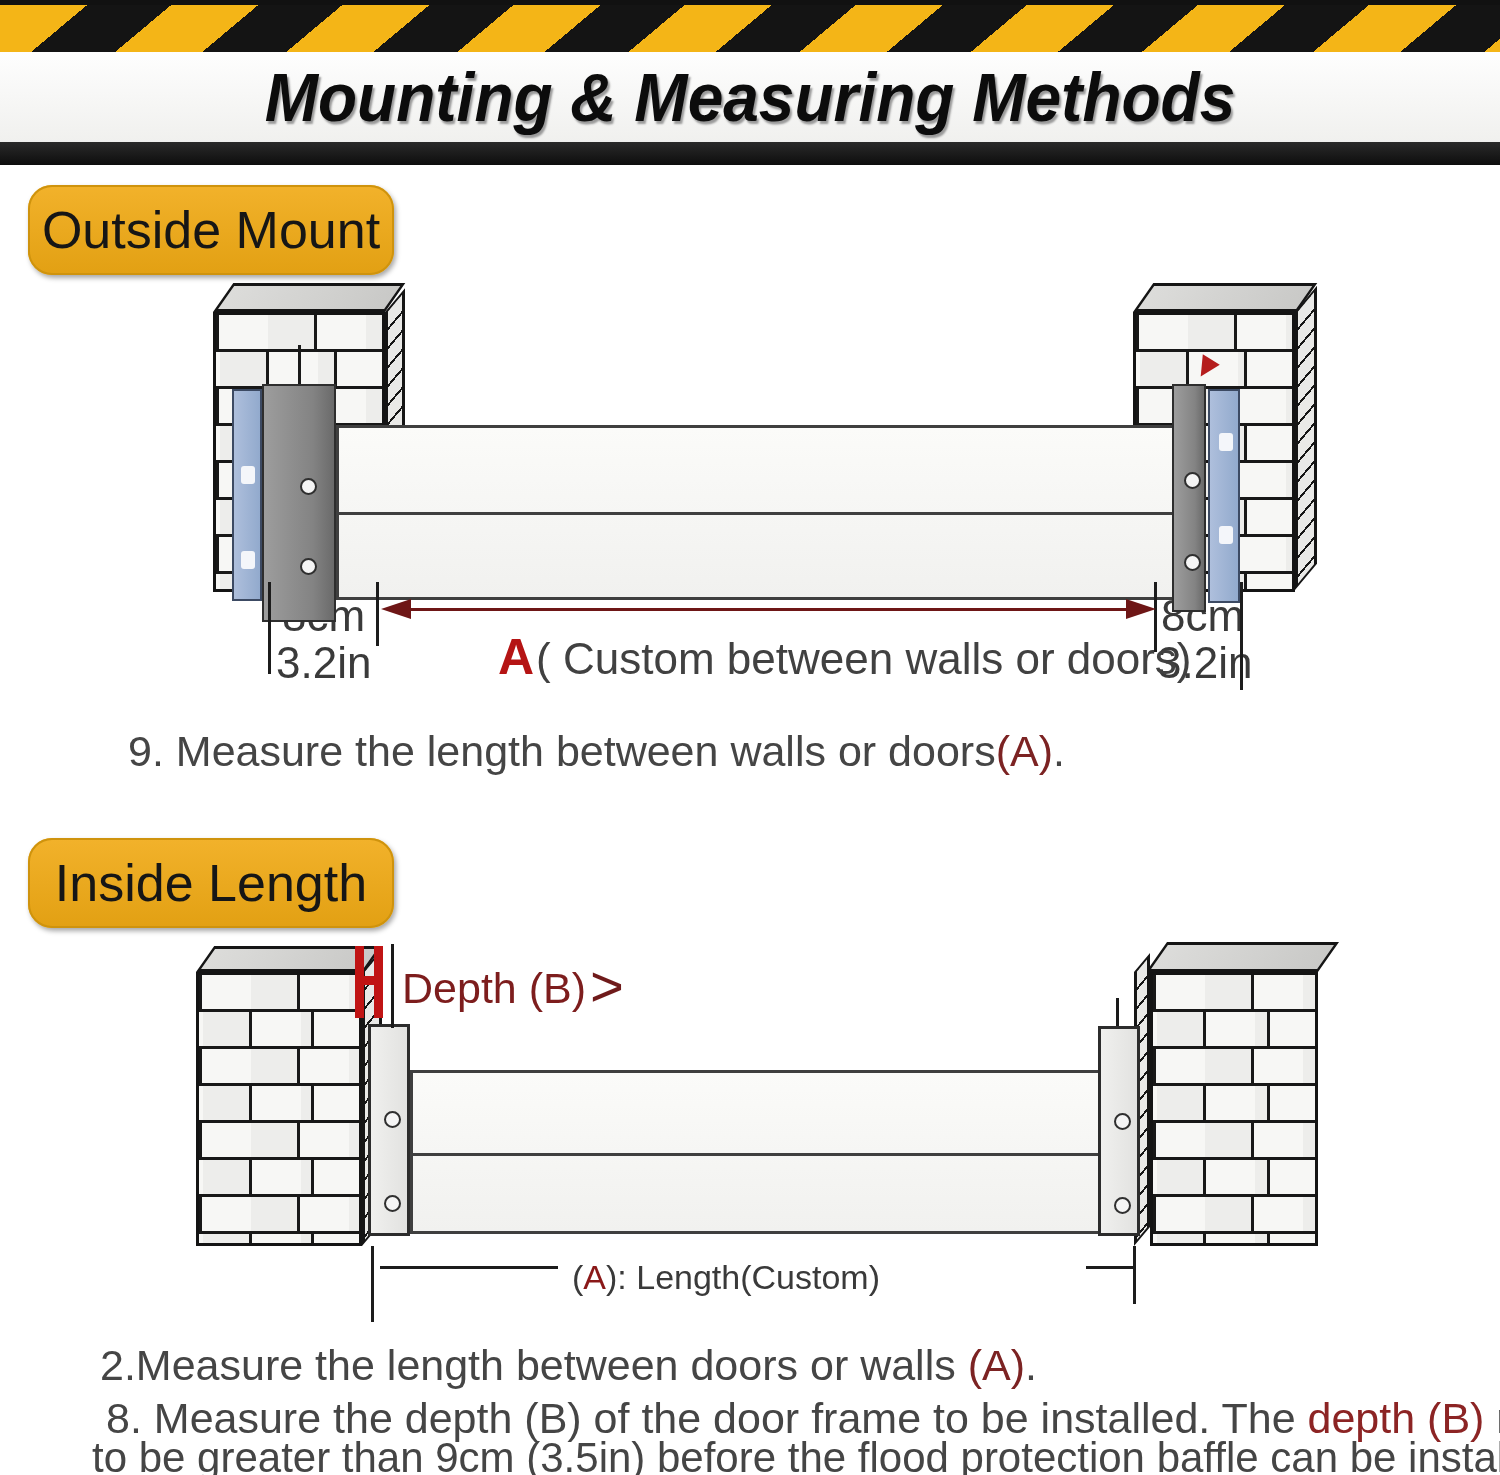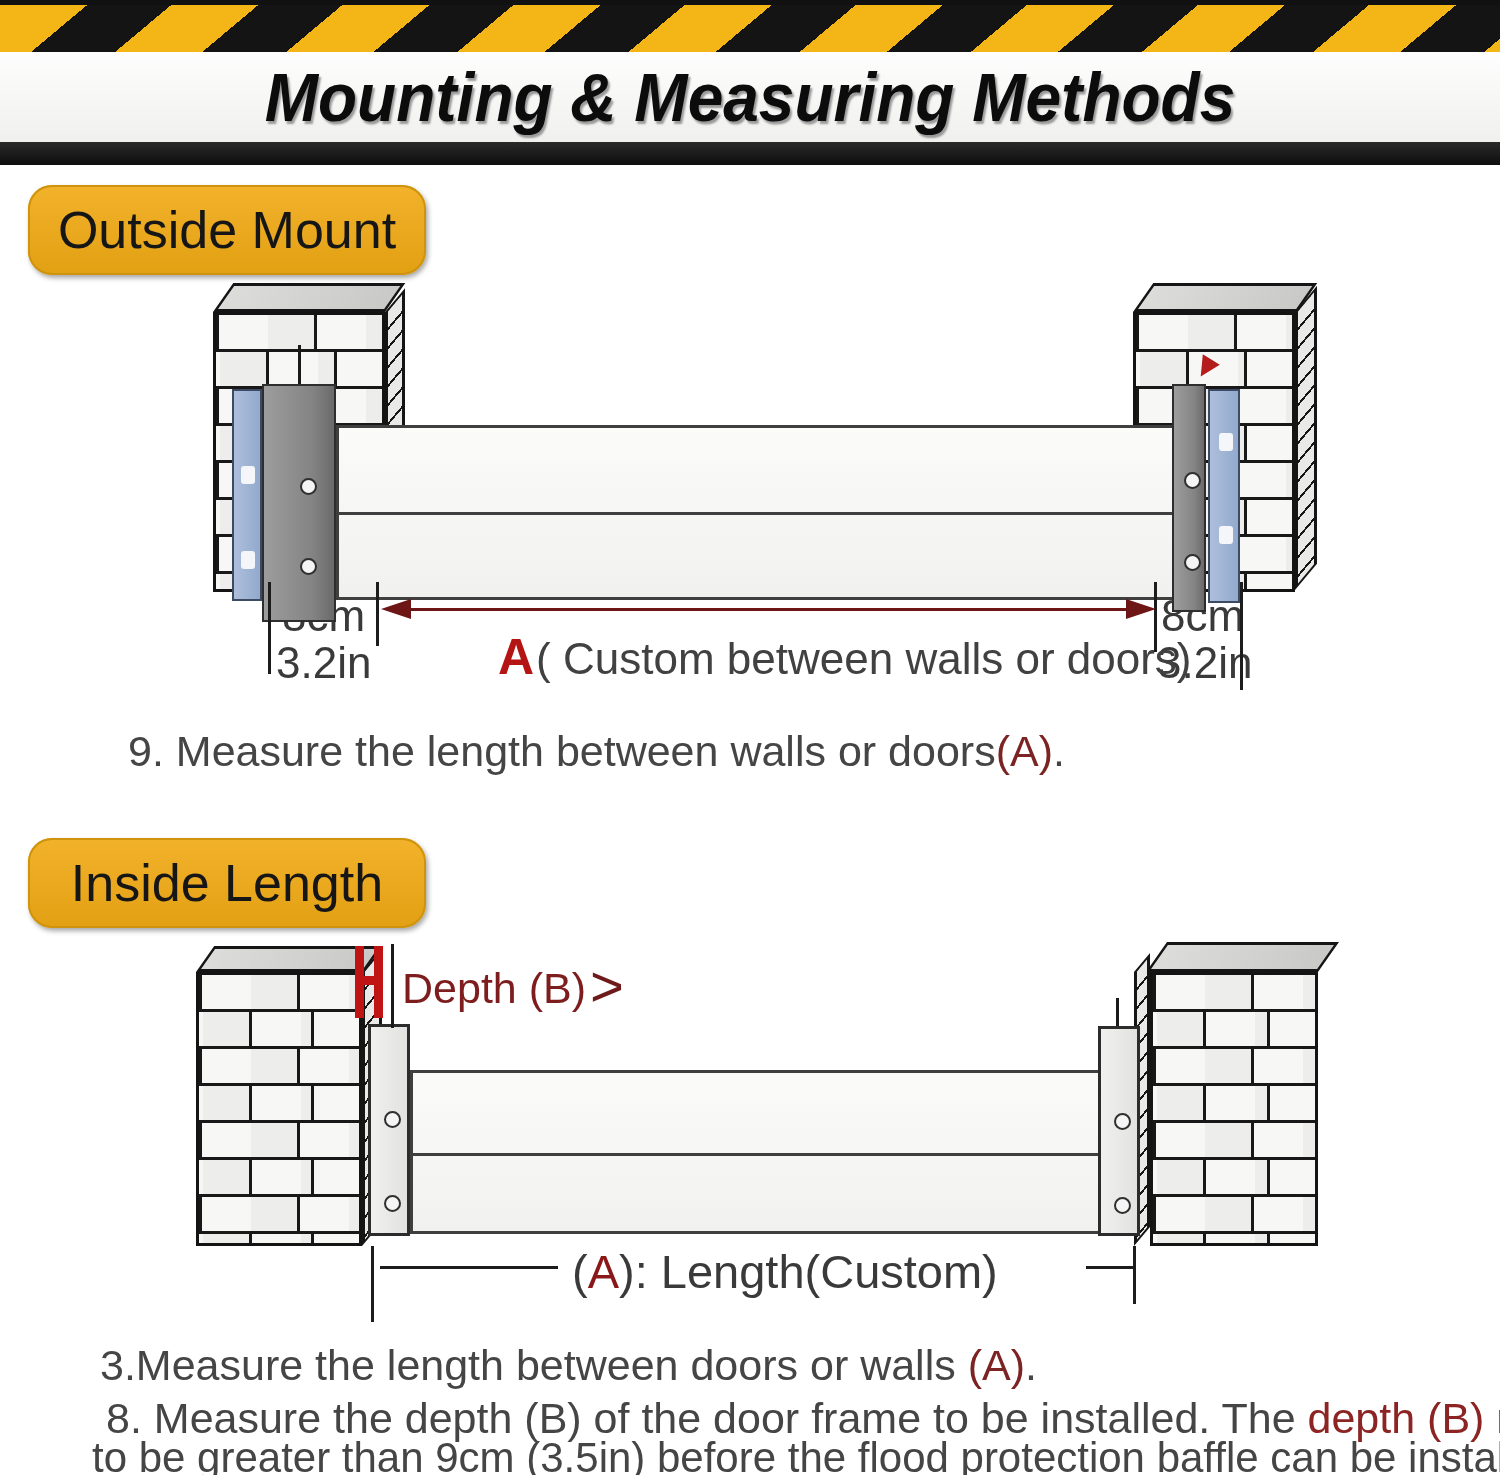--- a/index.html
+++ b/index.html
@@ -23,21 +23,21 @@
   .title{
     font-size:64px;font-weight:700;font-style:italic;color:#0c0c0c;
     letter-spacing:0px;transform:scaleY(1.08);
     text-shadow:2px 3px 2px #9a9a9a;
     white-space:nowrap;
   }
   .black-bar{left:0;top:142px;width:1500px;height:23px;background:linear-gradient(180deg,#2a2a2a,#0d0d0d);}
 
   
   .pill{
-    width:398px;height:90px;border-radius:24px;
+    width:366px;height:90px;border-radius:24px;
     background:linear-gradient(180deg,#f2b22b,#e2a013);
     box-shadow:2px 3px 5px rgba(0,0,0,0.35), inset 0 0 0 2px #cf930d;
     display:flex;align-items:center;justify-content:center;
     font-size:52px;color:#161616;white-space:nowrap;
   }
 
   
   .brick-face{border:3px solid #141414;background:#f5f5f3;overflow:hidden;}
   .brick-row{
     height:37px;box-sizing:border-box;border-bottom:3px solid #181818;
@@ -84,21 +84,21 @@
   .span-label{font-size:44px;color:#414141;}
   .bigA{font-size:50px;font-weight:700;color:#b51414;margin-right:2px;}
   .a2{color:#8a1818;}
   .step{font-size:43px;}
   .em1{color:#7c2323;}
   .em2{color:#8c2424;}
   .depth-note{display:flex;align-items:center;white-space:nowrap;}
   .dn1{font-size:43px;color:#7d1d1d;}
   .dn-gt{font-size:58px;color:#6f1a1a;margin:0 4px 6px 4px;}
   .dn2{font-size:49px;color:#8a1d1d;}
-  .span-label2{font-size:47px;color:#3a3a3a;}
+  .span-label2{font-size:34px;color:#3a3a3a;margin-top:14px;}
 </style>
 </head>
 <body>
 
 <div id="canvas">
 
   <div class="abs caution-band"></div>
   <div class="abs title-band">
     <div class="title">Mounting &amp; Measuring Methods</div>
   </div>
@@ -236,21 +236,21 @@
 
   <div class="abs tick" style="left:371px;top:1246px;height:76px;z-index:6;"></div>
   <div class="abs mline" style="left:380px;top:1266px;width:178px;z-index:6;"></div>
   <div class="abs txt span-label2" style="left:572px;top:1244px;z-index:6;">
     <span>(</span><span class="a2">A</span><span>): Length(Custom)</span>
   </div>
   <div class="abs mline" style="left:1086px;top:1266px;width:50px;z-index:6;"></div>
   <div class="abs tick" style="left:1133px;top:1246px;height:58px;z-index:6;"></div>
 
   <div class="abs txt step" style="left:100px;top:1341px;">
-    <span>3.Measure the length between doors or walls </span><span class="em1">(A)</span><span>.</span>
+    <span>2.Measure the length between doors or walls </span><span class="em1">(A)</span><span>.</span>
   </div>
   <div class="abs txt step" style="left:106px;top:1394px;">
     <span>8. Measure the depth (B) of the door frame to be installed. The </span><span class="em2">depth (B)</span><span> needs</span>
   </div>
   <div class="abs txt step" style="left:92px;top:1434px;font-size:42px;">
     <span>to be greater than 9cm (3.5in) before the flood protection baffle can be installed.</span>
   </div>
 
 </div>
 

